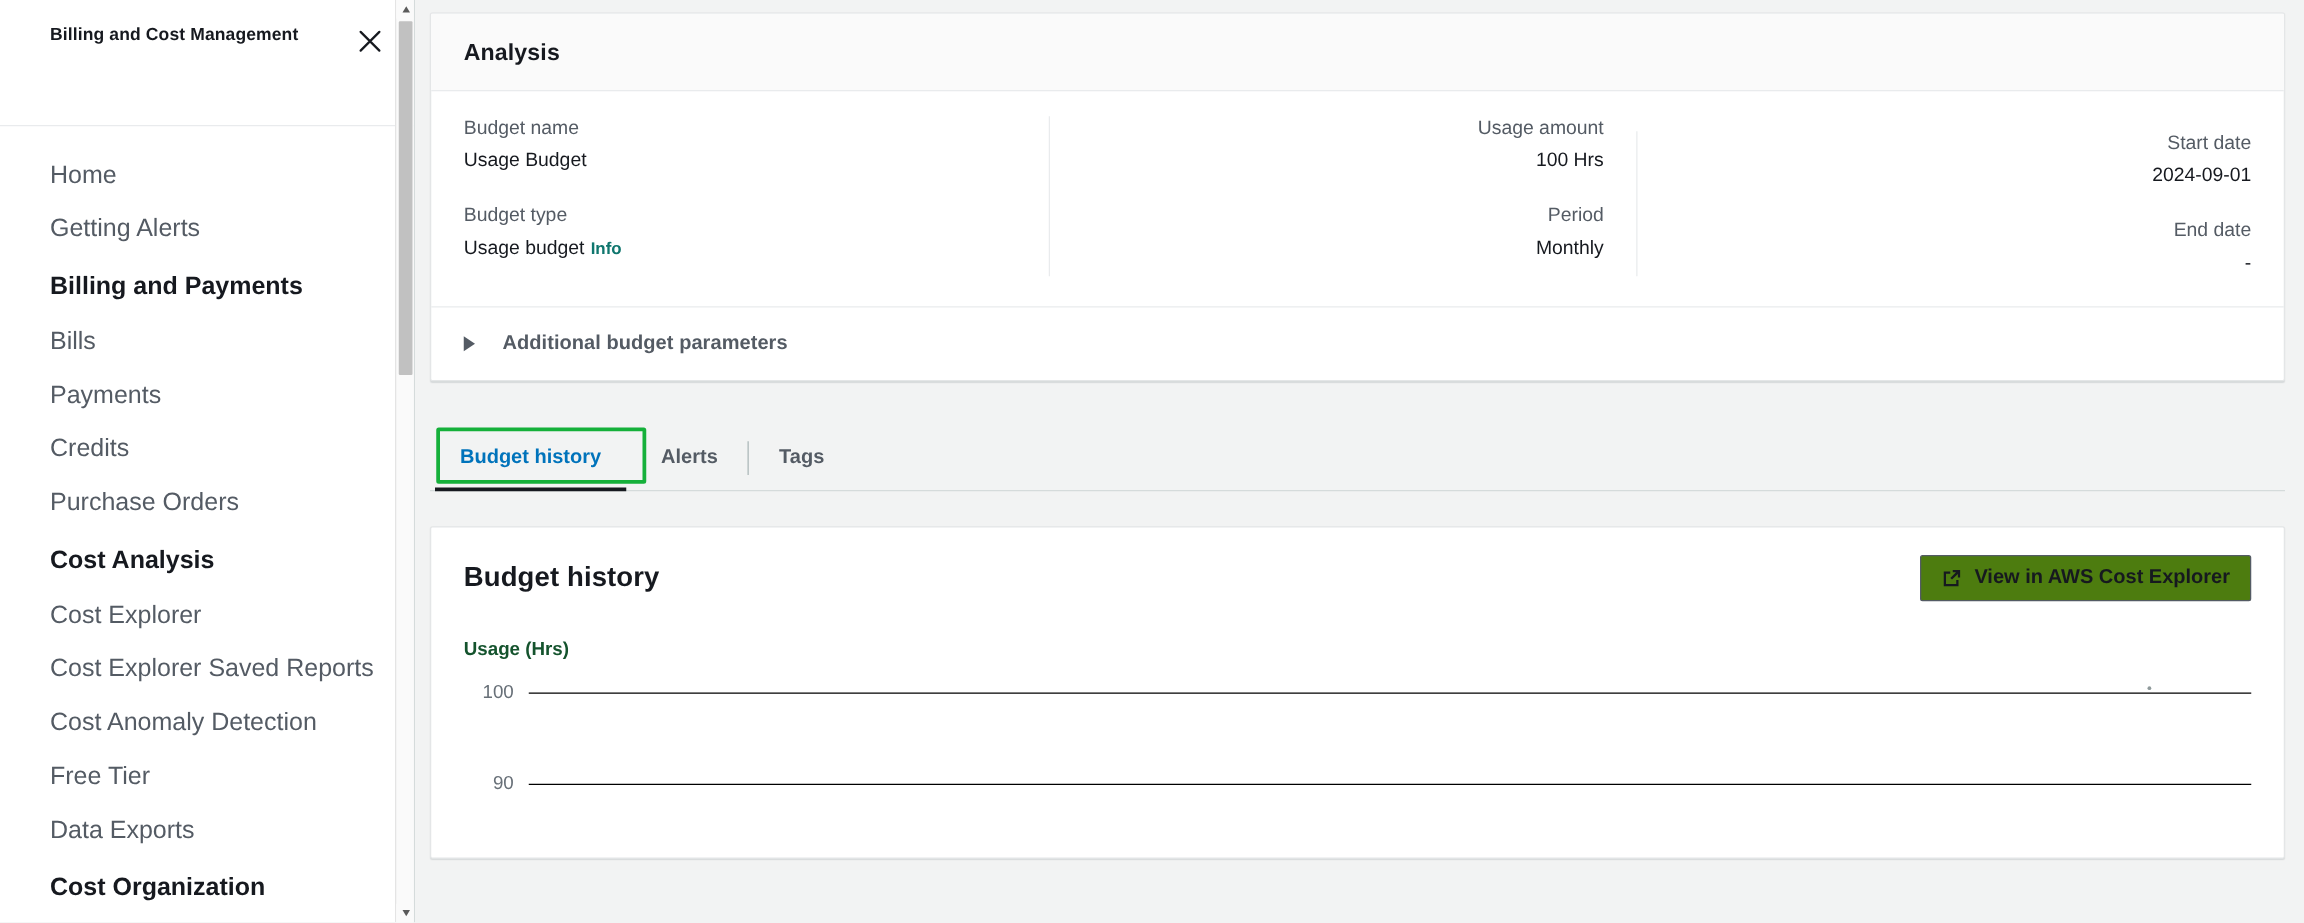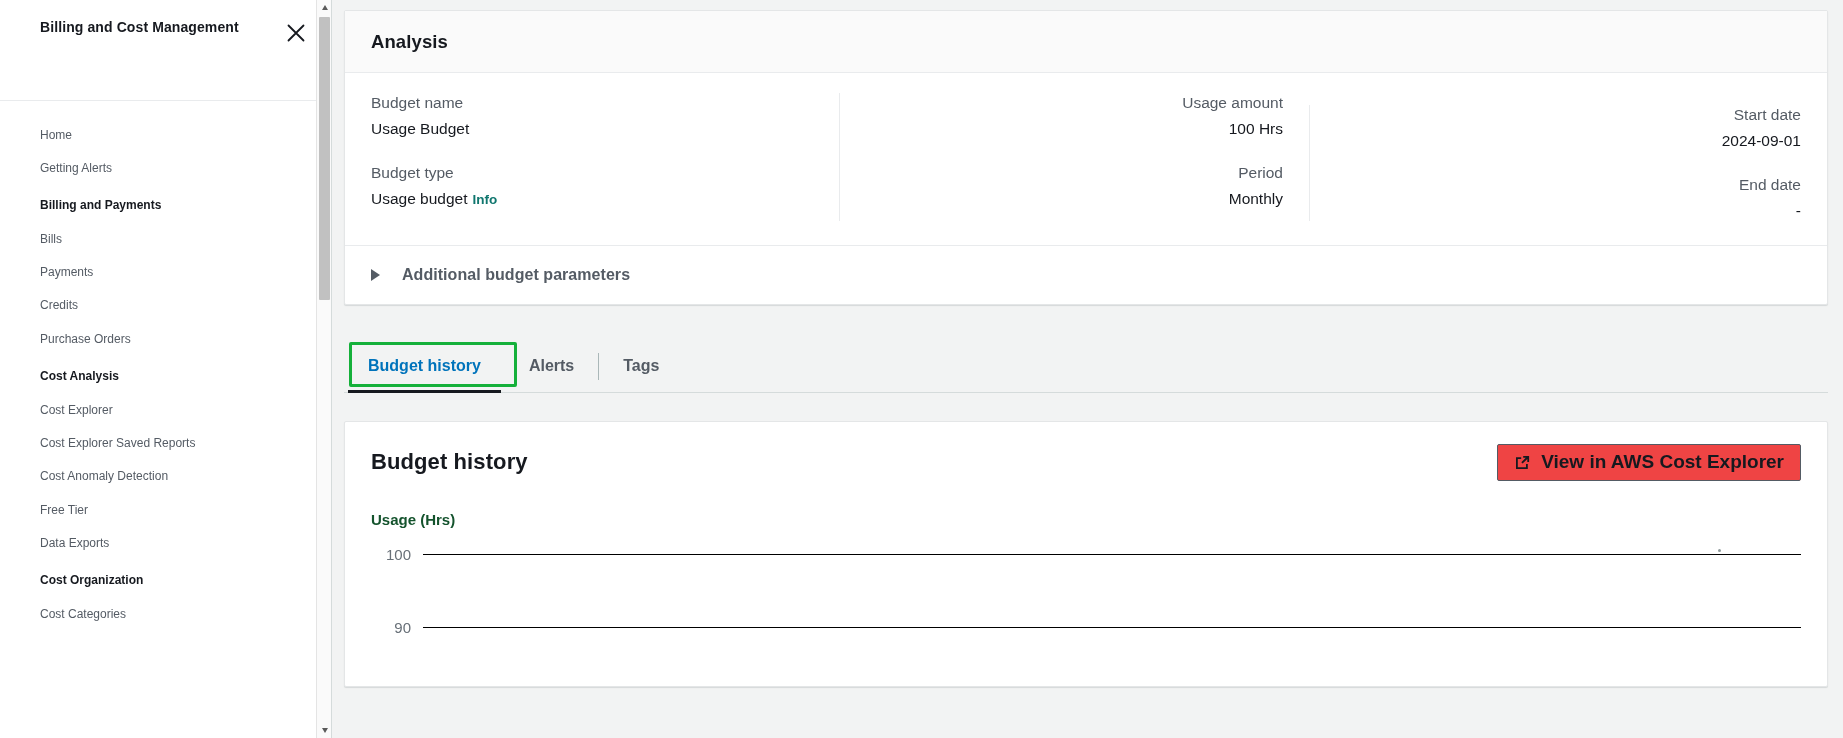--- a/index.html
+++ b/index.html
@@ -50,21 +50,21 @@
     width: 26px; height: 26px;
     position: relative;
     cursor: pointer;
     flex: 0 0 26px;
     margin-top: 2px;
   }
   .close-btn svg { display: block; }
 
   .sidebar-nav { padding: 17px 0 0 0; }
   .nav-item {
-    font-size: 12px;
+    font-size: 20px;
     color: #545b64;
     padding: 9.5px 40px;
     line-height: 1.2;
     cursor: pointer;
     white-space: nowrap;
   }
   .nav-item.section {
     font-weight: bold;
     color: #16191f;
     padding-top: 13px;
@@ -255,24 +255,24 @@
     font-weight: bold;
     color: #16191f;
     letter-spacing: .1px;
   }
   .btn-secondary {
     display: inline-flex;
     align-items: center;
     gap: 10px;
     height: 37px;
     padding: 0 16px;
-    background: #ef4444;
+    background: #4d7c0f;
     border: 1px solid #545b64;
     border-radius: 2px;
-    font-size: 19px;
+    font-size: 16px;
     font-weight: bold;
     color: #16191f;
     cursor: pointer;
     white-space: nowrap;
   }
   .btn-secondary svg { display: block; flex: 0 0 auto; }
 
   
   .chart-area { padding: 16px 26px 0 26px; position: relative; }
   .chart-ylabel {

